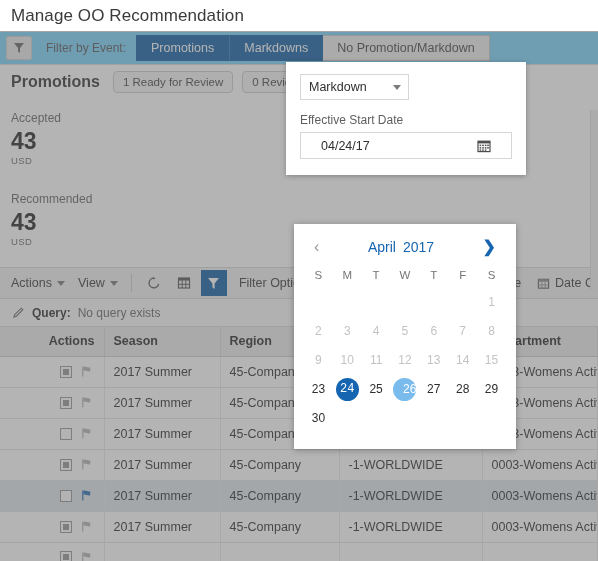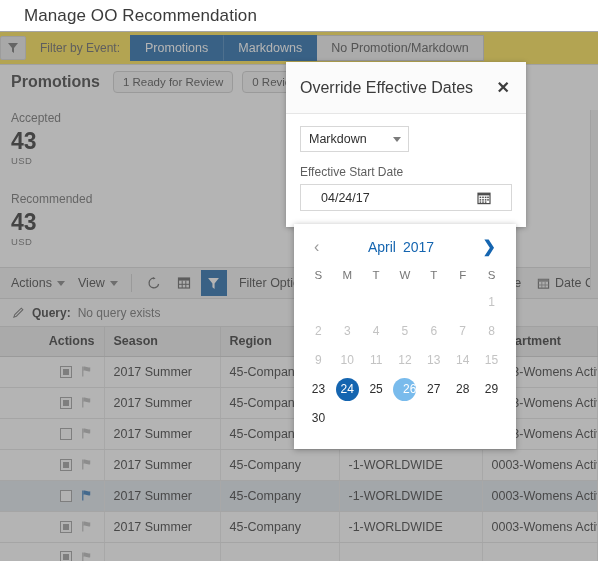--- a/index.html
+++ b/index.html
@@ -22,36 +22,37 @@
     left: 0; top: 31px; right: 0; bottom: 0;
     background: rgba(96,96,96,0.47);
     z-index: 40;
     pointer-events: none;
   }
 
   
   .page-title {
     height: 31px;
     line-height: 31px;
-    padding-left: 24px;
+    padding-left: 11px;
     font-size: 17px;
     color: #3b3b3b;
     background: #ffffff;
     letter-spacing: .1px;
   }
 
   
   .filter-bar {
     position: relative;
     height: 34px;
-    background: #fde047;
+    background: #7dd3fc;
     border-top: 1px solid #e2e2e2;
     border-bottom: 1px solid #dcdcdc;
     display: flex;
     align-items: center;
+    padding-left: 6px;
   }
   .funnel-btn {
     width: 26px; height: 24px;
     background: #e8e8e8;
     border: 1px solid #d2d2d2;
     border-radius: 2px;
     display: flex; align-items: center; justify-content: center;
     margin-right: 14px;
   }
   .funnel-ico { display:block; }
@@ -315,21 +316,21 @@
     padding: 0;
   }
   .dp-day {
     width: 23px; height: 23px;
     line-height: 23px;
     border-radius: 50%;
     margin: 0 auto;
     display: block;
   }
   .dp-day.disabled { color: #c3c3c3; }
-  .dp-day.selected  { background: #1565b0; color: #ffffff; }
+  .dp-day.selected  { background: #1565b0; color: #ffffff; font-family: Liberation Mono, monospace; }
   .dp-day.highlight { background: #79bbec; color: #ffffff; text-align: right; }
   .dp-day.empty { color: transparent; }
 
   
   .scroll-sliver {
     position: absolute;
     right: 0; top: 110px;
     width: 8px; height: 180px;
     background: #f0f0f0;
     border-left: 1px solid #dddddd;
@@ -551,24 +552,20 @@
           <td class="col-dept"></td>
         </tr>
       </tbody>
   </table>
 
 </div>
 
 <div id="page-dim"></div>
 
 <div class="modal">
-  <div class="modal-header">
-    <span class="modal-title">Override Effective Dates</span>
-    <span class="modal-close">✕</span>
-  </div>
   <div class="modal-body">
     <div class="select-box">
       <span>Markdown</span>
       <span class="caret-down"></span>
     </div>
     <div class="field-label">Effective Start Date</div>
     <div class="input-box">
       <span>04/24/17</span>
       <svg width="14" height="14" viewBox="0 0 14 14">
         <rect x="1" y="2.2" width="12" height="10.4" fill="none" stroke="#4c4c4c" stroke-width="1.2"></rect>

